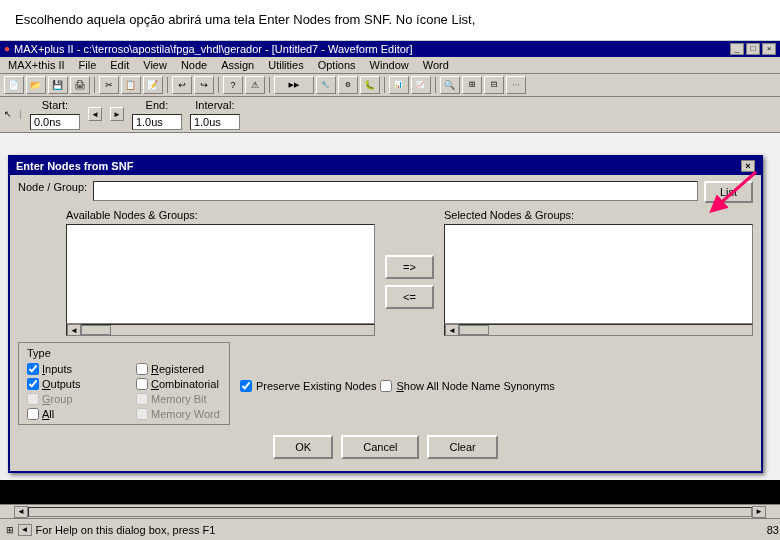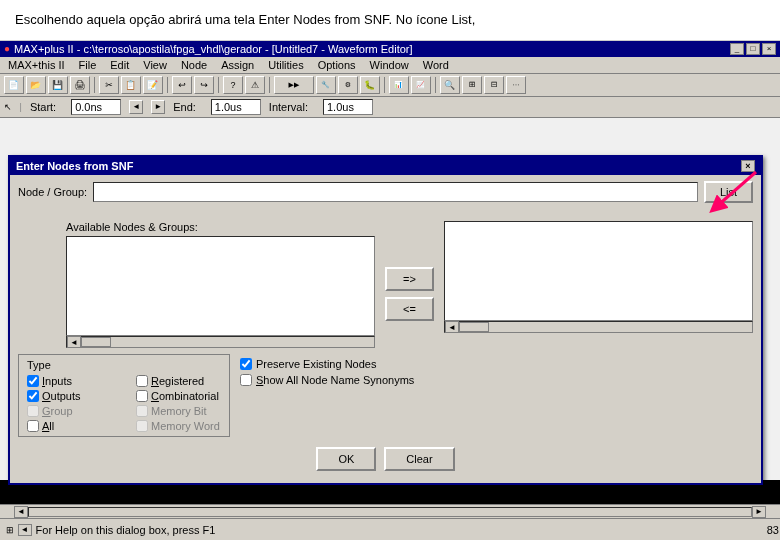--- a/index.html
+++ b/index.html
@@ -121,21 +121,22 @@
       display: flex;
       align-items: center;
       padding: 2px 4px;
       gap: 8px;
       font-size: 11px;
     }
 
     .time-field {
       display: flex;
       align-items: center;
-      gap: 15px;
+      gap: 3px;
+      flex-direction: column;
     }
 
     .time-input {
       border: 1px inset #808080;
       background: white;
       padding: 1px 3px;
       font-size: 11px;
       width: 50px;
     }
 
@@ -189,22 +190,21 @@
       justify-content: center;
     }
 
     .dialog-content {
       padding: 6px 8px;
     }
 
     
     .node-group-row {
       display: flex;
-      align-items: center;
-      margin-bottom: 18px;
+      margin-bottom: 6px;
       gap: 6px;
     }
 
     .node-group-row label {
       font-size: 11px;
       white-space: nowrap;
     }
 
     .node-group-input {
       flex: 1;
@@ -332,21 +332,21 @@
     }
 
     .cb-item.disabled {
       color: #808080;
     }
 
     
     .right-options {
       flex: 1;
       display: flex;
-      flex-direction: column;
+      flex-direction: row;
       justify-content: flex-start;
       padding-top: 4px;
       gap: 4px;
     }
 
     .option-cb {
       display: flex;
       align-items: center;
       gap: 4px;
       font-size: 11px;
@@ -569,20 +569,21 @@
             <div class="scroll-thumb"></div>
           </div>
         </div>
 
         <div class="arrows-col">
           <button class="arrow-btn">=&gt;</button>
           <button class="arrow-btn">&lt;=</button>
         </div>
 
         <div class="panel-section">
+          <div class="panel-label">Selected Nodes &amp; Groups:</div>
           <div class="panel-listbox"></div>
           <div class="panel-scroll">
             <div class="h-scroll-arrow">◄</div>
             <div class="scroll-thumb"></div>
           </div>
         </div>
 
       </div>
 
       <div class="bottom-section">
@@ -638,20 +639,21 @@
           <div class="option-cb">
             <input type="checkbox" style="">
             <label><u>S</u>how All Node Name Synonyms</label>
           </div>
         </div>
 
       </div>
 
       <div class="bottom-buttons">
         <button class="action-btn">OK</button>
+        <button class="action-btn">Cancel</button>
         <button class="action-btn">Clear</button>
       </div>
 
     </div>
   </div>
 
   <div class="arrow-annotation">
     <svg width="60" height="60" viewBox="0 0 60 60">
       <defs>
         <marker id="arrowhead" markerWidth="6" markerHeight="6" refX="3" refY="3" orient="auto">

